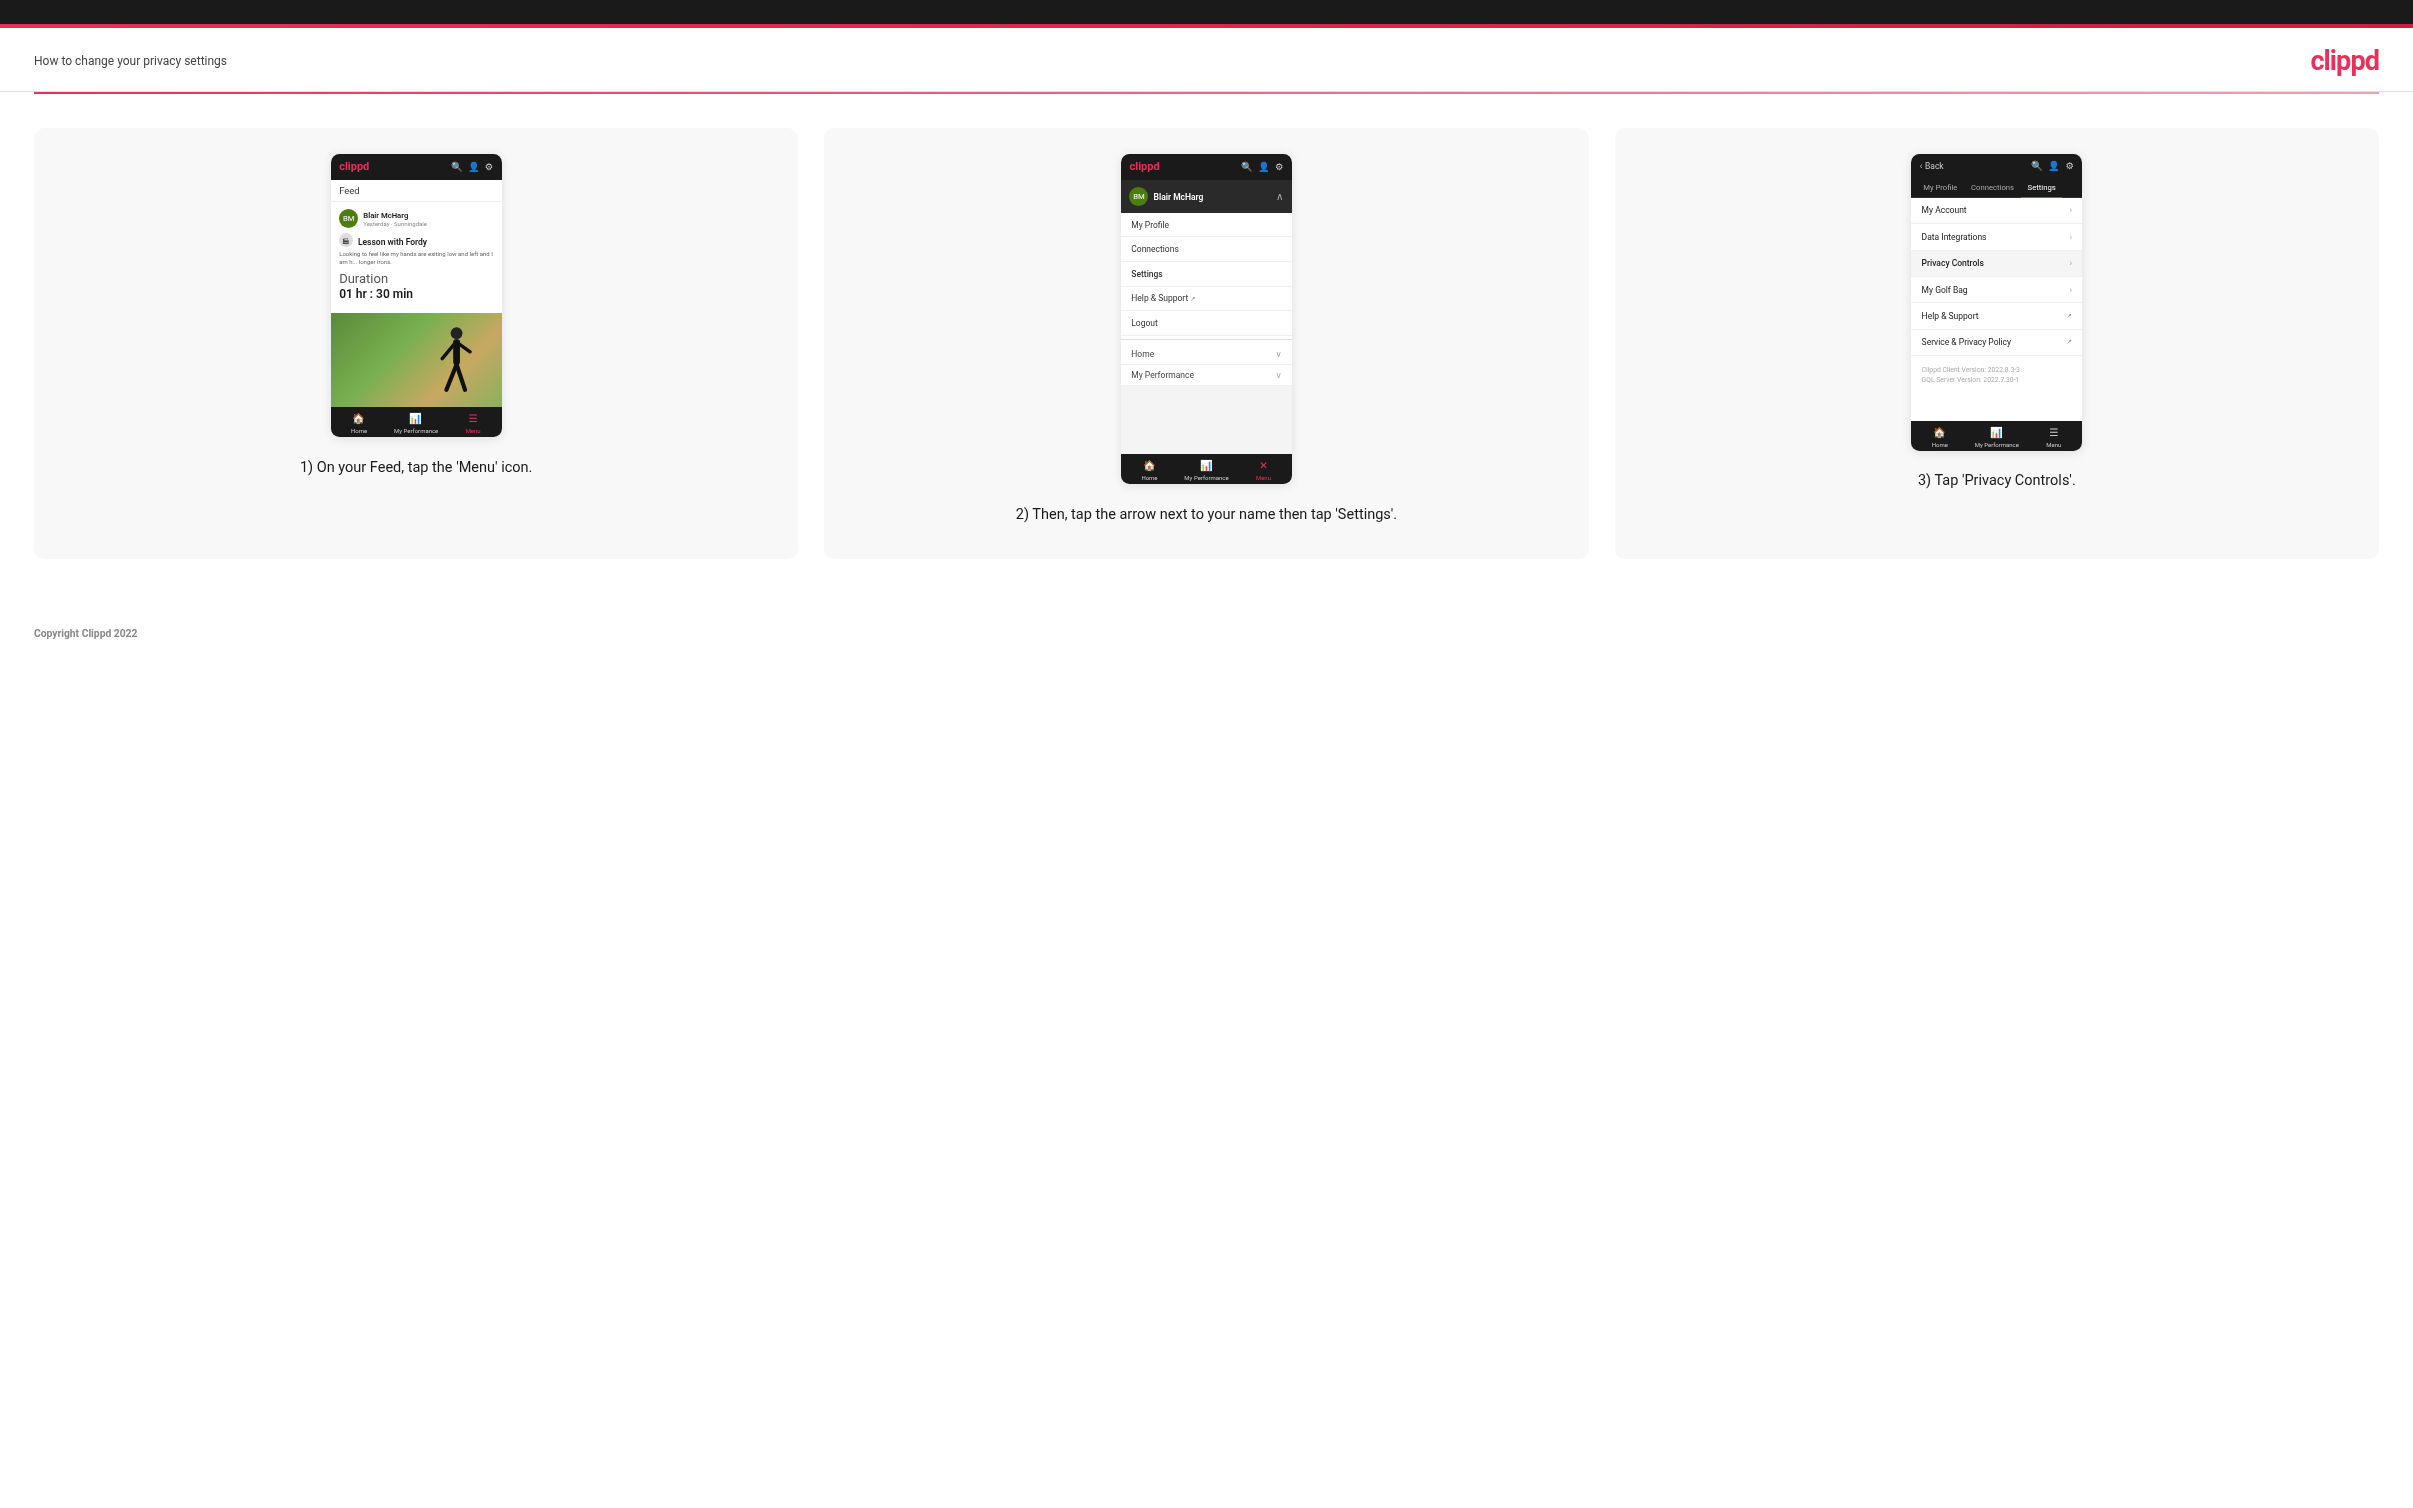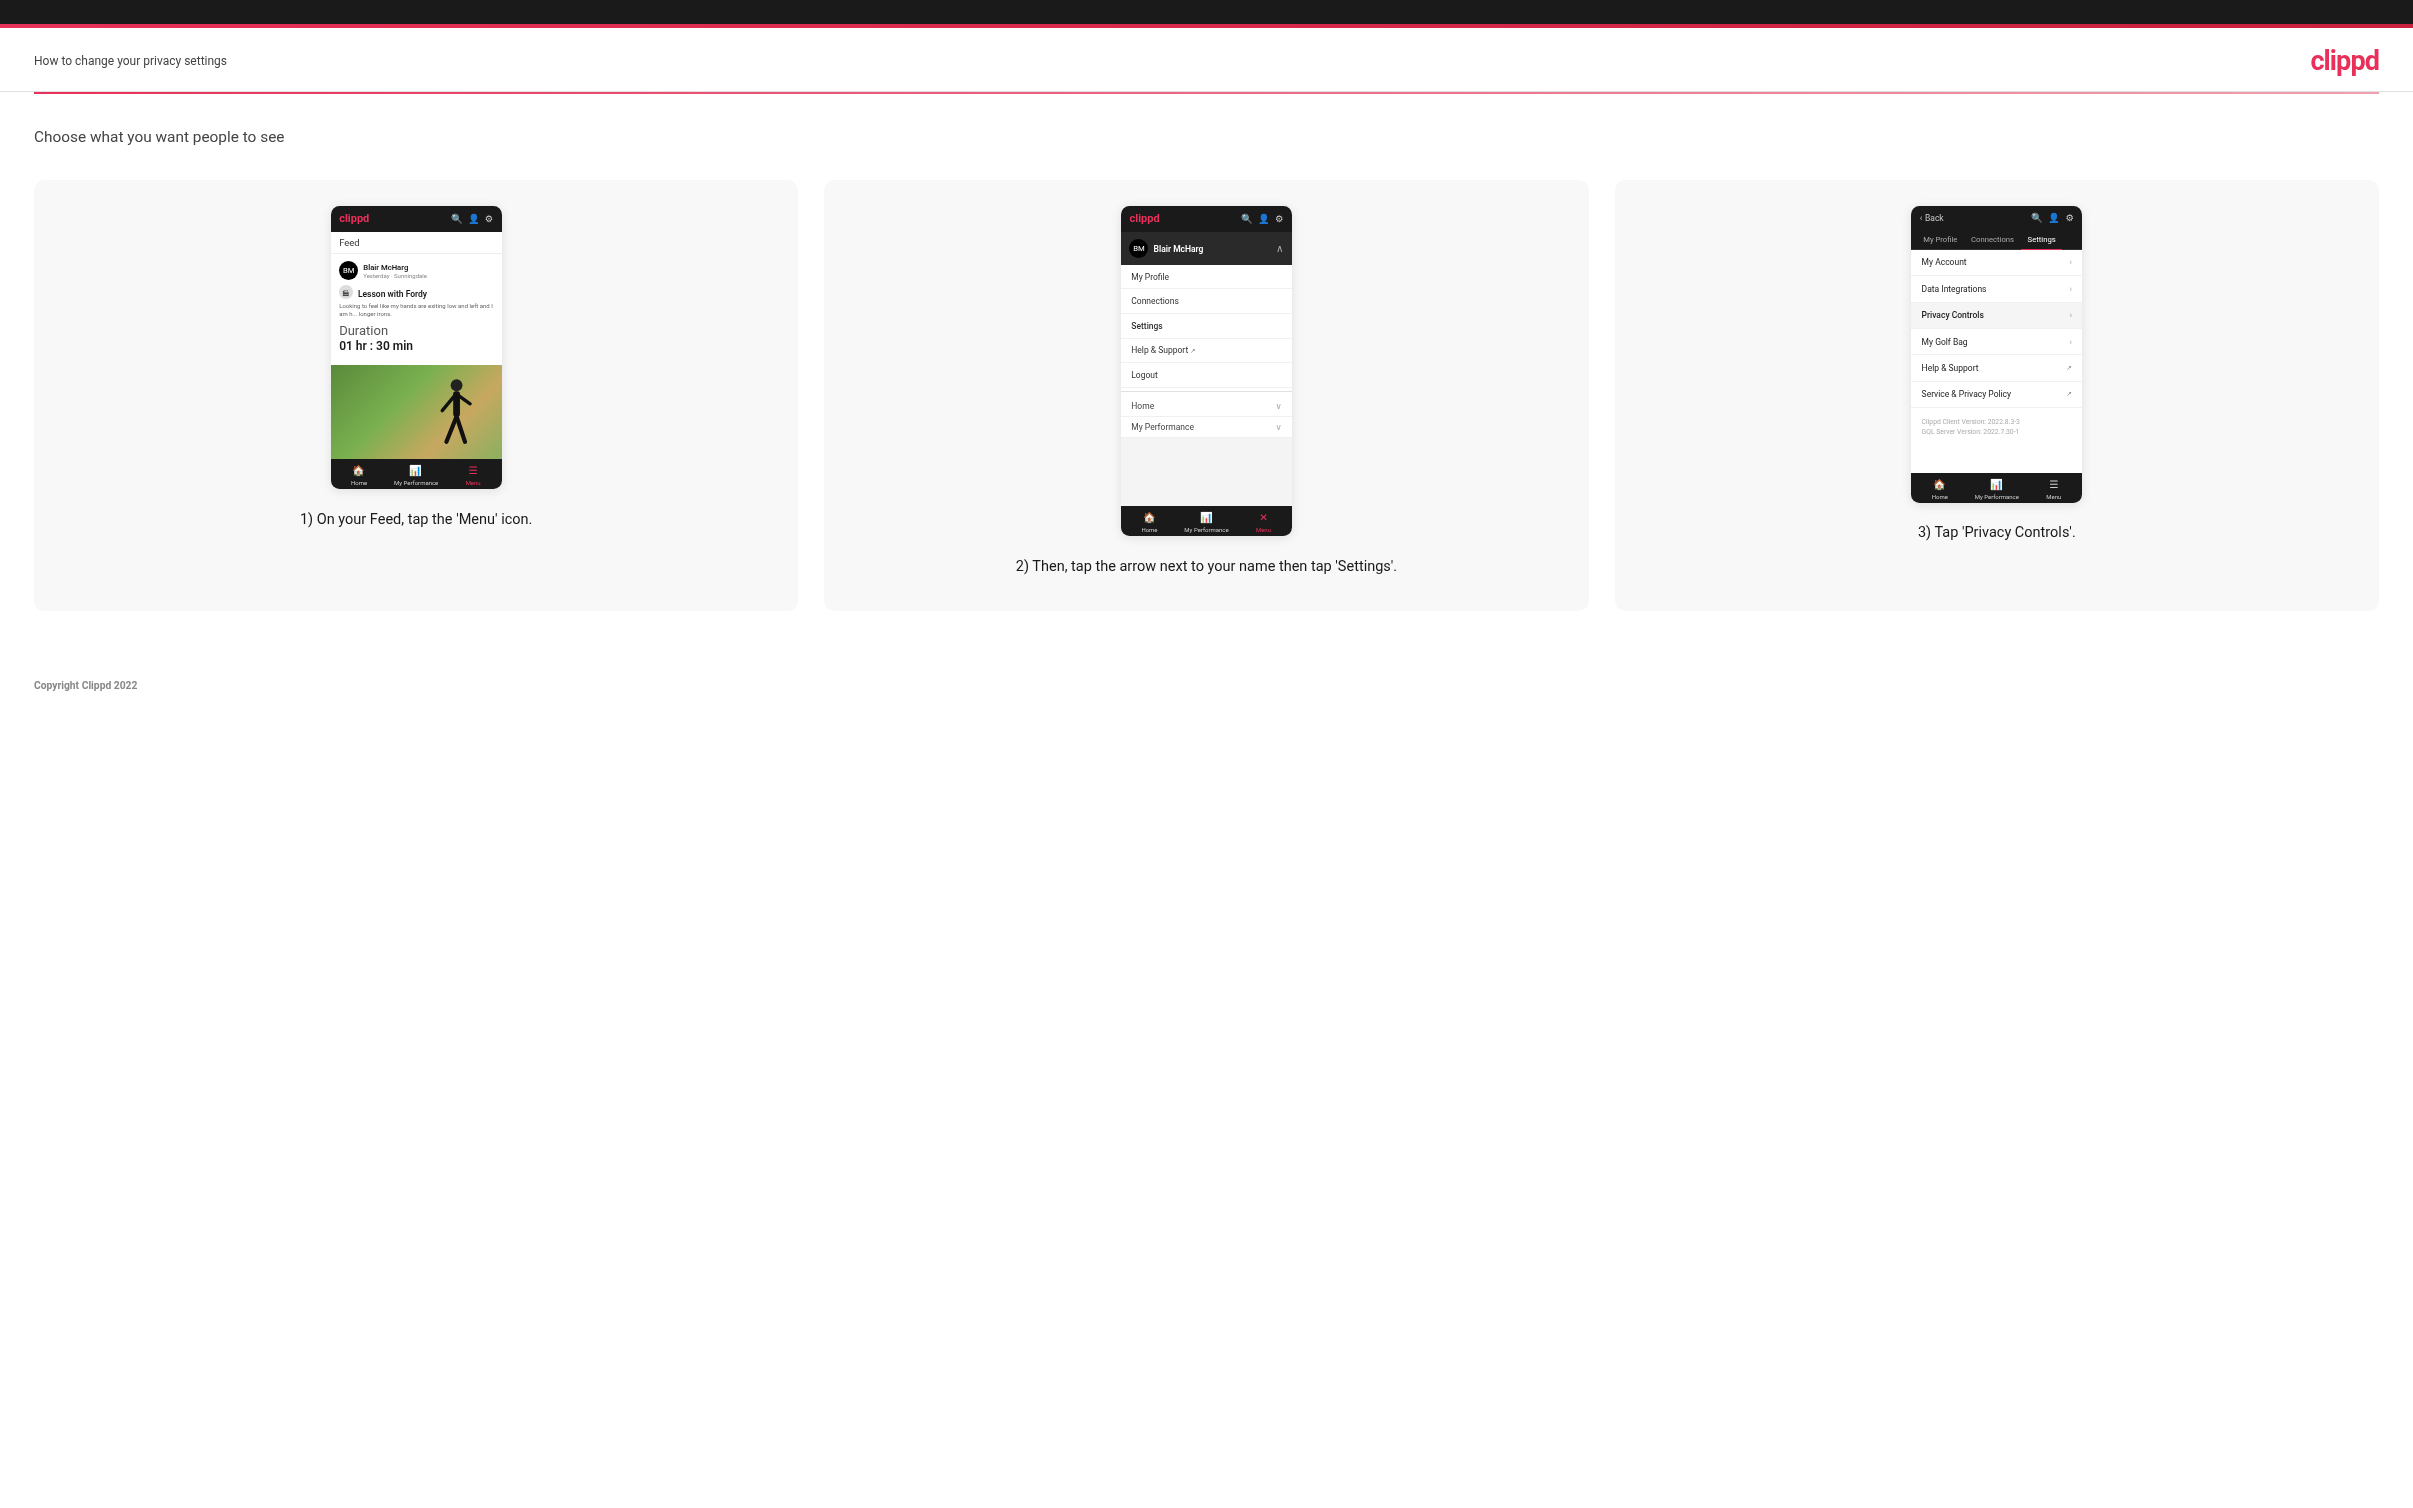--- a/index.html
+++ b/index.html
@@ -133,21 +133,21 @@
       display: flex;
       align-items: center;
       gap: 5.1px;
       margin-bottom: 5.1px;
     }
 
     .avatar-circle {
       width: 19px;
       height: 19px;
       border-radius: 50%;
-      background: #000000;
+      background: #4d7c0f;
       overflow: hidden;
       flex-shrink: 0;
       display: flex;
       align-items: center;
       justify-content: center;
       color: #fff;
       font-size: 7.7px;
     }
 
     .phone1-user-info .name {
@@ -495,21 +495,20 @@
 <div class="accent-bar"></div>
 
 <div class="header">
   <span class="header-title">How to change your privacy settings</span>
   <span class="logo">clippd</span>
 </div>
 
 <div class="divider"></div>
 
 <div class="main">
-  <p class="page-subtitle">Choose what you want people to see</p>
 
   <div class="steps-grid">
 
     <div class="step-card">
       <div class="phone-mockup">
 
         <div class="phone1-header">
           <span class="phone1-logo">clippd</span>
           <div class="phone1-icons">
             <span>🔍</span>

